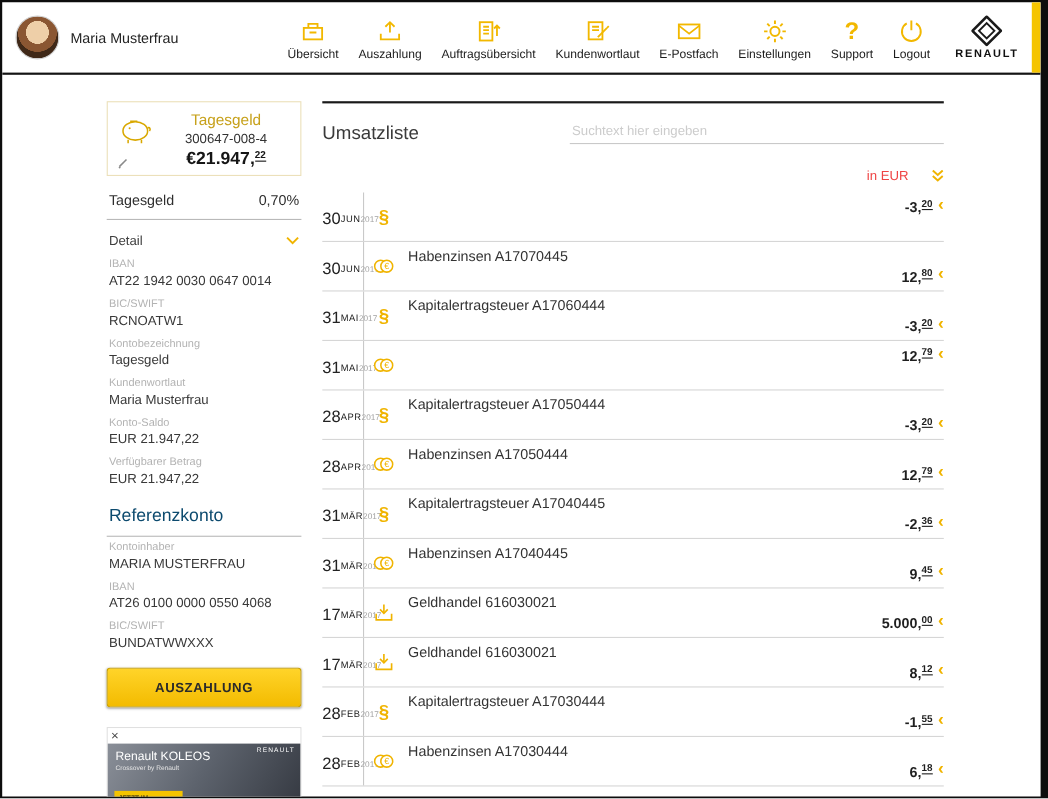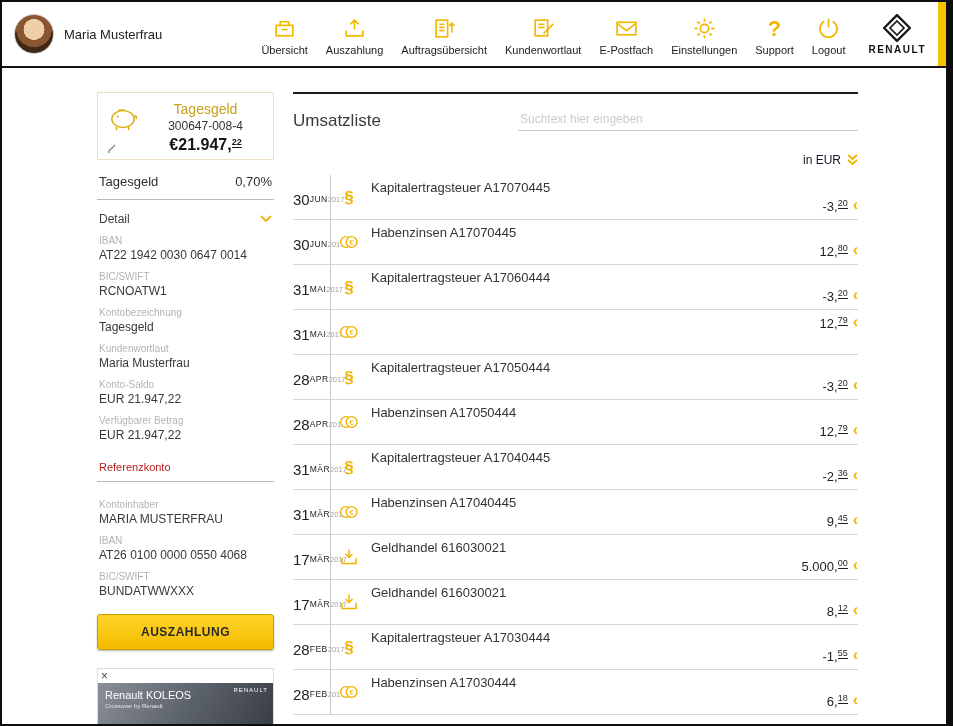--- a/index.html
+++ b/index.html
@@ -32,57 +32,57 @@
   .card-info{flex:1;text-align:center}
   .card-type{font-size:14px;color:#c7a11b}
   .card-number{font-size:12px;color:#333;margin-top:2px}
   .card-balance{font-size:16px;font-weight:bold;color:#151515;margin-top:3px}
   .sup{font-size:9px;vertical-align:5px;border-bottom:1px solid currentColor}
   .rate-row{display:flex;justify-content:space-between;padding:14px 2px 10px;border-bottom:1px solid #b9b9b9;font-size:13px;color:#2e2e2e}
   .detail-header{display:flex;justify-content:space-between;align-items:center;padding:12px 2px 9px;font-size:12px;color:#3e3e3e;cursor:pointer}
   .field{margin-bottom:9px;padding:0 2px}
   .field-label{font-size:10px;color:#b3b3b3;margin-bottom:2px}
   .field-value{font-size:12px;color:#383838}
-  .ref-title{font-size:11px;color:#b91c1c;padding:10px 2px 8px;border-bottom:1px solid #b9b9b9;margin-bottom:17px}
+  .ref-title{font-size:16px;color:#0c4a6e;padding:10px 2px 8px;border-bottom:1px solid #b9b9b9;margin-bottom:4px}
   .payout-btn{display:block;width:100%;margin-top:16px;height:36px;background:linear-gradient(#ffd429,#f3bb00);
     border:1px solid #caa100;border-radius:3px;font-family:"Liberation Sans",sans-serif;font-size:12px;font-weight:bold;
     color:#2a2a2a;letter-spacing:.5px;cursor:pointer;box-shadow:0 1px 2px rgba(0,0,0,.3)}
   .ad{margin-top:18px;border:1px solid #ddd}
   .ad-top{height:14px;background:#fff;display:flex;align-items:center}
   .ad-close{font-size:12px;color:#444;line-height:1;margin-left:3px;cursor:pointer}
   .ad-body{height:86px;background:linear-gradient(120deg,#8a8f98 0%,#5d636d 45%,#2f333b 100%);position:relative;overflow:hidden}
   .ad-brand{position:absolute;top:4px;right:5px;font-size:6px;color:#fff;letter-spacing:1px}
   .ad-title{position:absolute;top:6px;left:7px;font-size:11px;color:#fff}
   .ad-sub{position:absolute;top:20px;left:7px;font-size:6px;color:#e6e6e6}
   .ad-badge{position:absolute;left:6px;bottom:13px;background:#f5c400;color:#111;font-size:6px;font-weight:bold;padding:3px 4px;max-width:62px;line-height:1.35}
   .ad-car{position:absolute;right:0;bottom:1px}
 
   
   .main-header{display:flex;justify-content:space-between;align-items:flex-end;padding-top:14px}
   .main-title{font-size:17px;font-weight:normal;color:#3a3a3a}
   .search-input{width:340px;border:0;border-bottom:1px solid #c9c9c9;font-family:"Liberation Sans",sans-serif;
     font-size:12px;padding:4px 2px;color:#333;outline:none;background:transparent}
   .search-input::placeholder{color:#ccc}
-  .eur-row{display:flex;justify-content:flex-end;align-items:center;gap:6px;margin-top:22px;padding-bottom:8px;font-size:12px;color:#0f172a;cursor:pointer}
+  .eur-row{display:flex;justify-content:flex-end;align-items:center;gap:21px;margin-top:22px;padding-bottom:8px;font-size:12px;color:#ef4444;cursor:pointer}
 
   .tx-row{display:flex;height:45px;border-bottom:1px solid #d6d6d6;align-items:stretch;cursor:pointer}
   .tx-date{width:38px;flex:0 0 auto;border-right:1px solid #c9c9c9;display:flex;flex-direction:row;align-items:center;padding-top:4px}
   .tx-day{font-size:15px;color:#222;line-height:15px}
   .tx-month{font-size:8.5px;color:#222;letter-spacing:.5px;line-height:10px}
   .tx-year{font-size:7.5px;color:#a3a3a3;line-height:9px}
   .tx-iconcell{width:36px;flex:0 0 auto;display:flex;align-items:center;justify-content:center}
   .tx-iconcell > *{display:none}
   .tx-iconcell[data-icon="tax"] .ic-tax{display:inline-block}
   .tx-iconcell[data-icon="interest"] .ic-interest{display:block}
   .tx-iconcell[data-icon="trade"] .ic-trade{display:block}
   .ic-tax{color:#f0b400;font-size:17px;font-weight:bold;line-height:1}
   .tx-main{flex:1;display:flex;flex-direction:column;justify-content:space-between;padding:5px 0 5px 4px;min-width:0}
   .tx-desc{font-size:13px;color:#333;white-space:nowrap;overflow:hidden}
   .tx-amountrow{align-self:flex-end;display:flex;align-items:center}
-  .tx-amount{font-size:13px;font-weight:normal;color:#1f1f1f}
+  .tx-amount{font-size:13px;font-weight:bold;color:#1f1f1f}
   .tx-chevron{color:#f0b400;font-size:16px;font-weight:bold;line-height:1;margin-left:5px;position:relative;top:-1px}
 </style>
 </head>
 <body>
 
 <div class="page">
 
   <div class="header">
     <div class="avatar"></div>
     <span class="user-name">Maria Musterfrau</span>
@@ -321,21 +321,20 @@
             <div class="tx-date">
               <span class="tx-day">30</span>
               <span class="tx-month">JUN</span>
               <span class="tx-year">2017</span>
             </div>
             <div class="tx-iconcell" data-icon="tax">
               <span class="ic-tax">§</span>
 
             </div>
             <div class="tx-main">
-              <div class="tx-desc">Kapitalertragsteuer A17070445</div>
               <div class="tx-amountrow">
                 <span class="tx-amount"><span>-3,</span><span class="sup">20</span></span>
                 <span class="tx-chevron">‹</span>
               </div>
             </div>
           </div>
 
           <div class="tx-row">
             <div class="tx-date">
               <span class="tx-day">30</span>

